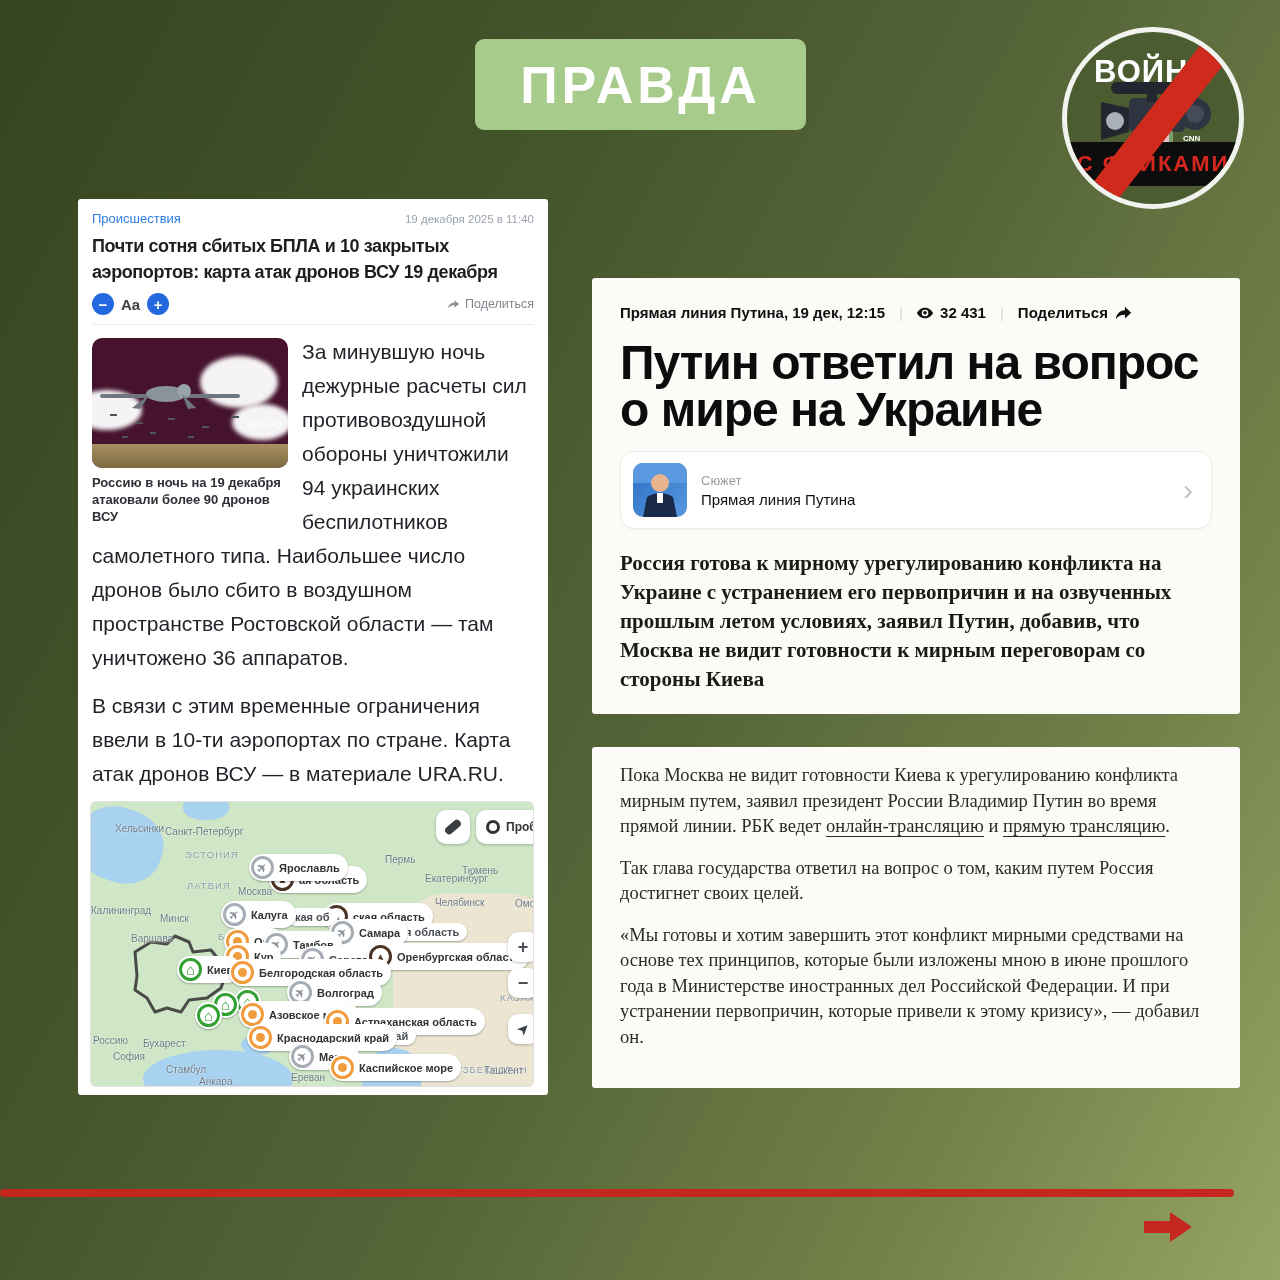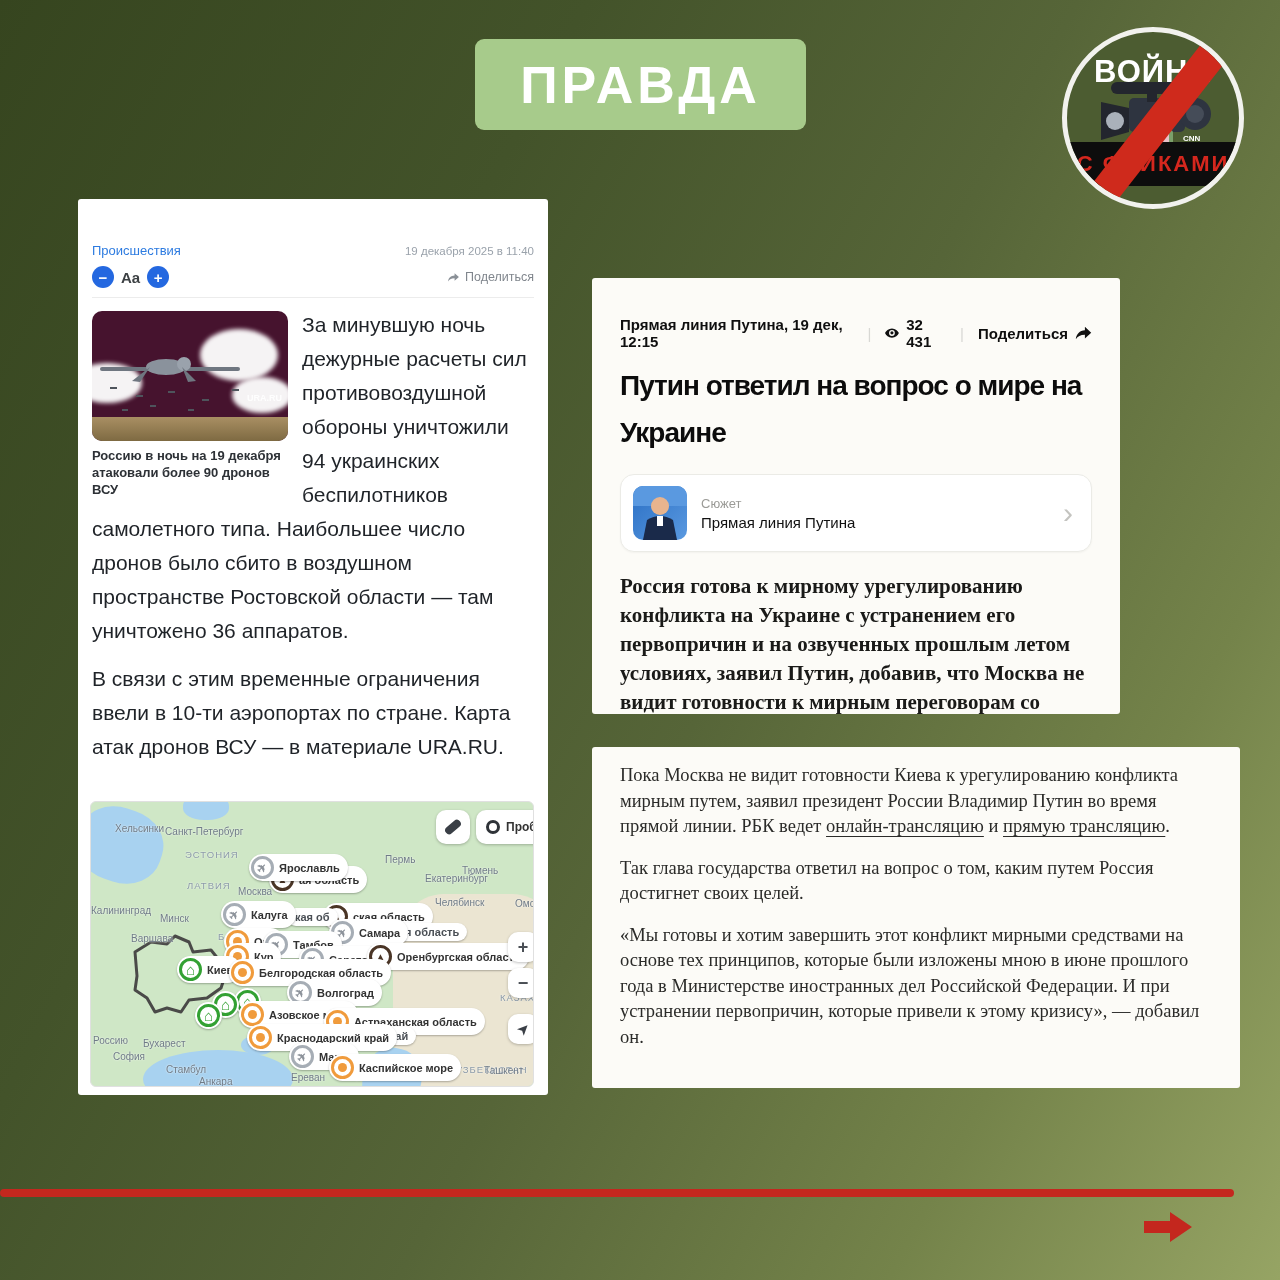--- a/index.html
+++ b/index.html
@@ -24,21 +24,21 @@
   .logo .stripe{position:absolute;left:-40px;top:78px;width:260px;height:30px;background:#cf2a1c;
         transform:rotate(-52deg);}
   .logo svg.cam{position:absolute;left:24px;top:48px;}
   .cnn{position:absolute;left:116px;top:102px;color:#fff;font-size:8px;font-weight:bold;}
 
   
   .card{background:#fff;border-radius:3px;}
 
   
   .ura{left:78px;top:199px;width:470px;height:896px;padding:12px 14px;box-sizing:border-box;overflow:hidden;}
-  .ura-head{display:flex;justify-content:space-between;align-items:baseline;margin-top:32px;}
+  .ura-head{display:flex;justify-content:space-between;align-items:baseline;}
   .ura-cat{color:#2d7be0;font-size:13px;font-weight:500;}
   .ura-date{color:#9aa2ab;font-size:11.5px;}
   .ura-title{margin-top:7px;color:#1c1e21;font-size:18px;line-height:26px;font-weight:bold;letter-spacing:-0.4px;}
   .ura-sub{margin-top:6px;color:#5f6368;font-size:14px;}
   .ura-ctrl{margin-top:8px;display:flex;align-items:center;gap:7px;}
   .fs-btn{width:22px;height:22px;border-radius:50%;background:#2468e0;color:#fff;display:flex;
           align-items:center;justify-content:center;font-size:15px;font-weight:bold;line-height:1;}
   .fs-aa{color:#3c4043;font-size:15px;font-weight:bold;}
   .ura-share{margin-left:auto;display:flex;align-items:center;gap:5px;color:#80868d;font-size:12.5px;}
   .ura-div{margin-top:9px;border-top:1px solid #ececec;}
@@ -75,26 +75,26 @@
   .chip.plain{padding:3px 8px;color:#4a4f55;}
   .map-btn{position:absolute;background:#fff;border-radius:10px;box-shadow:0 1px 3px rgba(0,0,0,.25);
         display:flex;align-items:center;justify-content:center;color:#333;}
   .ruler-ic{width:18px;height:8px;background:#3a3f46;border-radius:4px;transform:rotate(-40deg);}
   .traffic-ic{width:14px;height:14px;border:3px solid #2f3338;border-radius:50%;box-sizing:border-box;}
   .zoomglyph{font-size:18px;font-weight:bold;color:#4a4f55;}
   .navglyph{font-size:15px;color:#3a3f46;display:inline-block;transform:rotate(-45deg);}
   .ua-border{position:absolute;left:0;top:0;}
 
   
-  .rbc1{left:592px;top:278px;width:528px;height:436px;background:#fcfbf7;padding:38px 28px;box-sizing:border-box;overflow:hidden;}
+  .rbc1{left:592px;top:278px;width:648px;height:436px;background:#fcfbf7;padding:26px 28px;box-sizing:border-box;overflow:hidden;}
   .rbc-meta{display:flex;align-items:center;gap:14px;font-size:15px;font-weight:bold;color:#0f0f0f;}
   .rbc-meta .sep{color:#d8d8d4;font-weight:normal;}
   .rbc-views{display:flex;align-items:center;gap:7px;}
   .rbc-share{display:flex;align-items:center;gap:7px;}
-  .rbc-title{margin-top:12px;color:#0c0c0c;font-size:28px;line-height:47px;font-weight:bold;letter-spacing:-1px;}
+  .rbc-title{margin-top:18px;color:#0c0c0c;font-size:48px;line-height:47px;font-weight:bold;letter-spacing:-1px;}
   .story{margin-top:18px;height:76px;border:1px solid #ebebe6;border-radius:14px;background:#fff;
          display:flex;align-items:center;padding:0 18px 0 12px;box-shadow:0 1px 2px rgba(0,0,0,.04);}
   .story-thumb{width:54px;height:54px;border-radius:10px;background:linear-gradient(135deg,#2a6fc4,#5a99e0);
          position:relative;overflow:hidden;flex:0 0 auto;}
   .story-txt{margin-left:14px;}
   .story-kicker{color:#9b9b97;font-size:13px;}
   .story-name{margin-top:3px;color:#111;font-size:15px;font-weight:normal;}
   .story-chev{margin-left:auto;color:#c4c4c0;font-size:30px;line-height:1;}
   .rbc-lead{margin-top:20px;font-family:"Liberation Serif",serif;font-weight:bold;color:#1a1a18;
             font-size:21px;line-height:29px;}
@@ -133,20 +133,21 @@
       <span>С ФЕЙКАМИ</span>
     </div>
   <div class="stripe"></div>
 </div>
 
 <div class="abs card ura">
   <div class="ura-head">
     <span class="ura-cat">Происшествия</span>
     <span class="ura-date">19 декабря 2025 в 11:40</span>
   </div>
+  <div class="ura-title">Почти сотня сбитых БПЛА и 10 закрытых аэропортов: карта атак дронов ВСУ 19 декабря</div>
   <div class="ura-ctrl">
     <span class="fs-btn">−</span>
     <span class="fs-aa">Aa</span>
     <span class="fs-btn">+</span>
     <span class="ura-share">
       <svg width="13" height="13" viewBox="0 0 24 24" fill="#8a9097">
           <path d="M14 4l8 7-8 7v-4.5C7 13.5 4 16 2 19.5 2.6 12.5 7 9 14 8.5V4z"></path>
         </svg>
       <span>Поделиться</span>
     </span>

